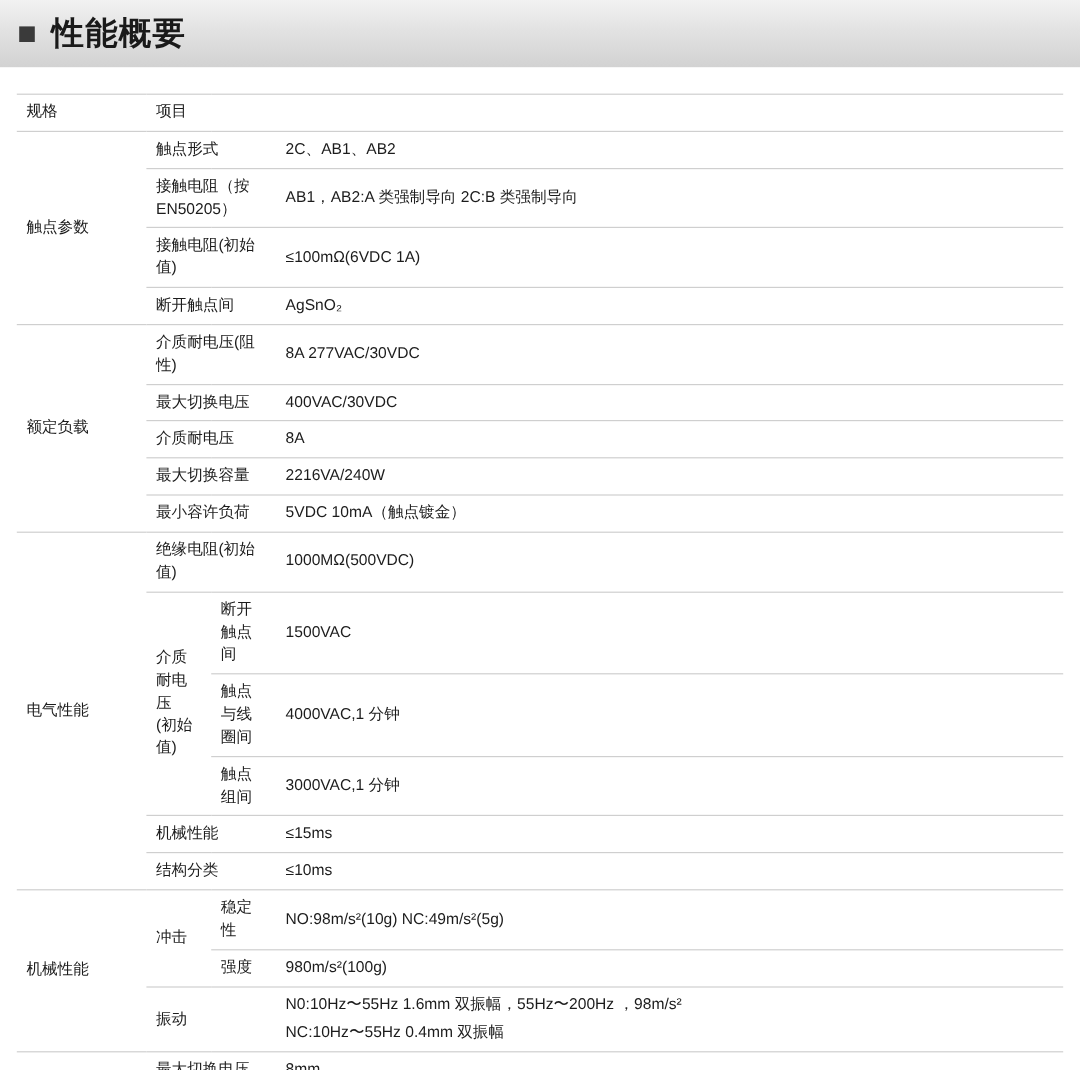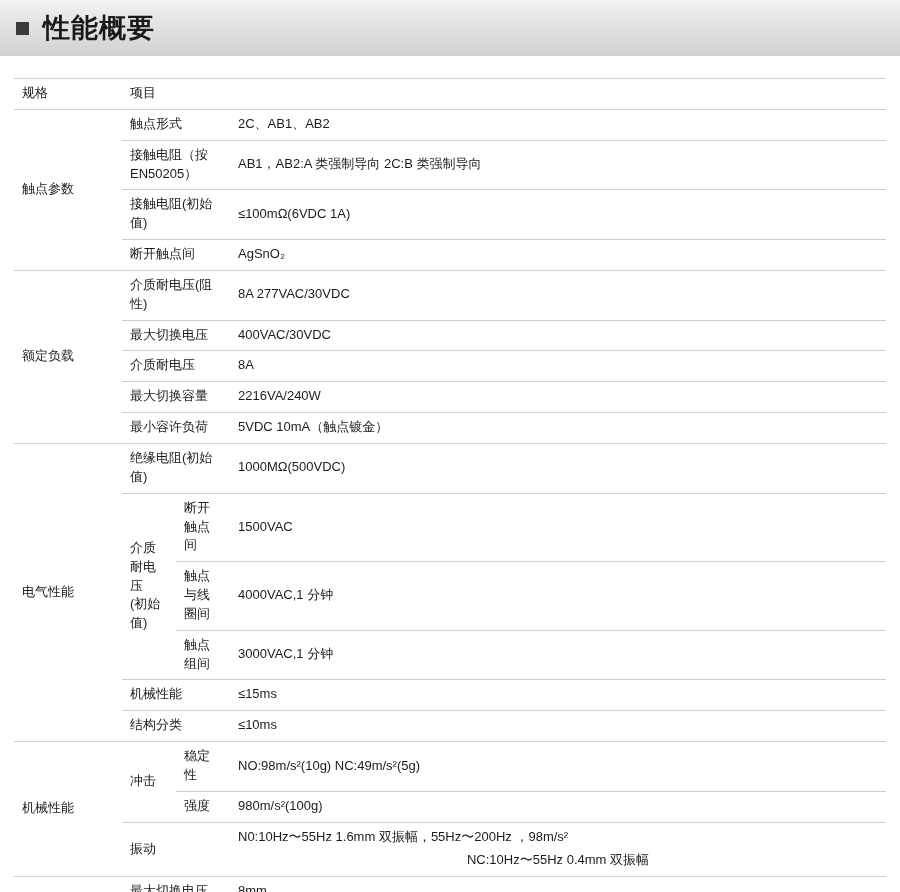--- a/index.html
+++ b/index.html
@@ -77,21 +77,21 @@
   }
   td.c-val {
     padding-left: 10px;
   }
   .head-row td {
     border-top: 1px solid #cfcfcf;
     border-bottom: 1px solid #cfcfcf;
     height: 30px;
   }
   .two-line div { white-space: nowrap; }
-  .two-line div + div { margin-top: 5px; text-align: center; }
+  .two-line div + div { margin-top: 5px; }
 </style>
 </head>
 <body>
 
 <div id="page">
 
   <div class="header-band">
     <span class="header-square"></span>
     <span class="header-title">性能概要</span>
   </div>

